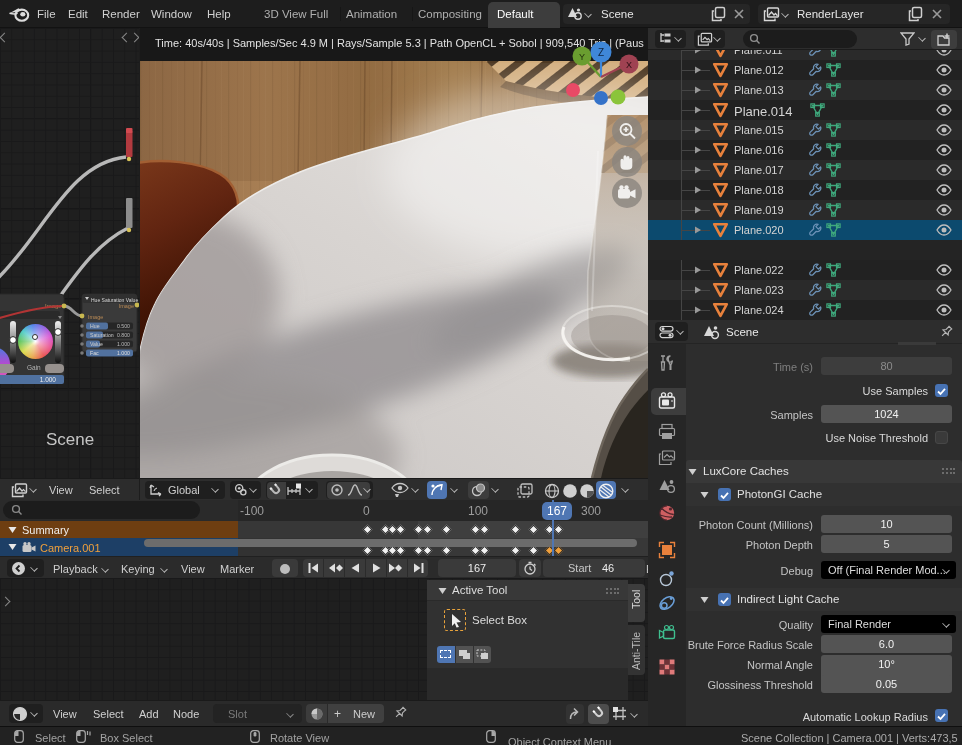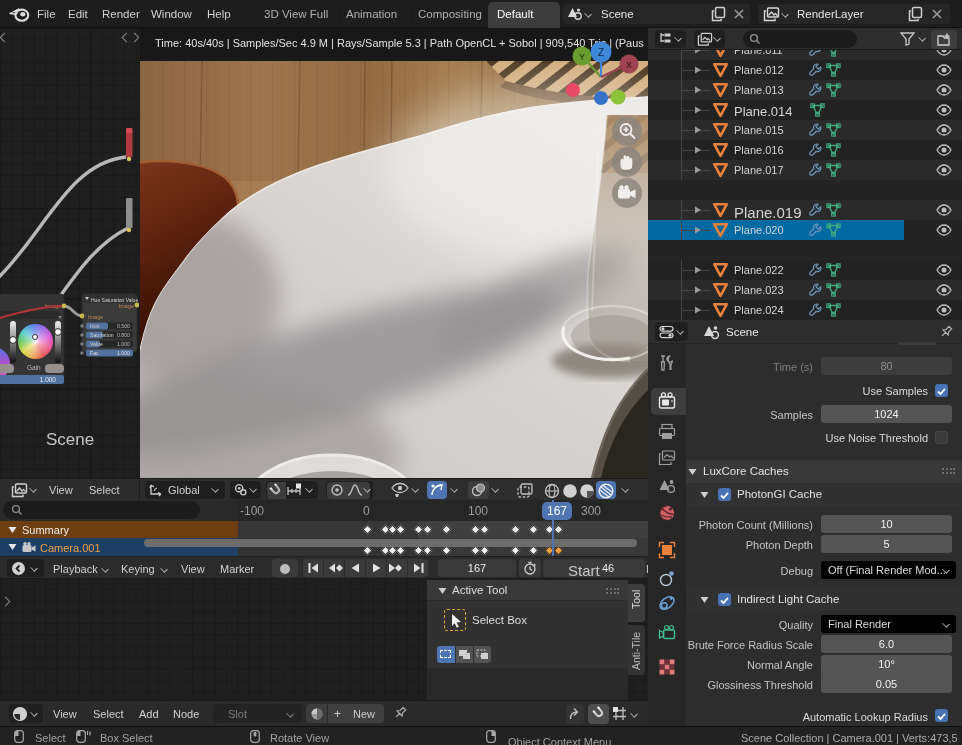--- a/index.html
+++ b/index.html
@@ -580,45 +580,69 @@
         <path d="M2.5,2.5 L12.5,2.5 L7.5,11.5 Z" fill="none" stroke="#3fa97d" stroke-width="1.4" stroke-linejoin="round"></path>
         <rect x="0.9" y="0.9" width="3.6" height="3.6" fill="none" stroke="#3fa97d" stroke-width="1.2"></rect>
         <rect x="10.5" y="0.9" width="3.6" height="3.6" fill="none" stroke="#3fa97d" stroke-width="1.2"></rect>
         <rect x="5.7" y="9.5" width="3.6" height="3.6" fill="none" stroke="#3fa97d" stroke-width="1.2"></rect>
       </svg>
 <svg class="abs" style="left:288px;top:4px" width="16" height="12" viewBox="0 0 16 12">
         <path d="M1,6 C3,2.6 5.5,1 8,1 C10.5,1 13,2.6 15,6 C13,9.4 10.5,11 8,11 C5.5,11 3,9.4 1,6 Z" fill="none" stroke="#bdbdbd" stroke-width="1.3"></path>
         <circle cx="8" cy="6" r="2.5" fill="#bdbdbd"></circle>
       </svg>
 </div>
-<div class="abs" style="left:0;top:172px;width:314px;height:20px;background:#2a2a2a">
-<div class="abs" style="left:33px;top:0;width:1px;height:20px;background:#454545"></div>
-<div class="abs" style="left:33px;top:10px;width:29px;height:1px;background:#454545"></div>
-<svg class="abs" style="left:46px;top:6px" width="8" height="8" viewBox="0 0 8 8">
-        <path d="M1,0.5 L7,4 L1,7.5 Z" fill="#999999"></path>
-      </svg>
-<svg class="abs" style="left:64px;top:2px" width="17" height="16" viewBox="0 0 17 16">
-        <path d="M2.2,2.2 L14.8,2.2 L8.5,13.8 Z" fill="none" stroke="#e8813c" stroke-width="2.6" stroke-linejoin="round"></path>
-      </svg>
-<div class="t" style="left:86px;top:5px;font-size:15px;color:#d4d4d4">Plane.019</div>
+<div class="abs" style="left:0;top:152px;width:314px;height:20px;background:#222222">
+<div class="abs" style="left:33px;top:0;width:1px;height:20px;background:#454545"></div>
+<div class="abs" style="left:33px;top:10px;width:29px;height:1px;background:#454545"></div>
+<svg class="abs" style="left:46px;top:6px" width="8" height="8" viewBox="0 0 8 8">
+        <path d="M1,0.5 L7,4 L1,7.5 Z" fill="#999999"></path>
+      </svg>
+<svg class="abs" style="left:64px;top:2px" width="17" height="16" viewBox="0 0 17 16">
+        <path d="M2.2,2.2 L14.8,2.2 L8.5,13.8 Z" fill="none" stroke="#e8813c" stroke-width="2.6" stroke-linejoin="round"></path>
+      </svg>
+<div class="t" style="left:86px;top:5px;font-size:11px;color:#d4d4d4">Plane.018</div>
 <svg class="abs" style="left:160px;top:3px" width="14" height="14" viewBox="0 0 14 14">
         <path d="M8.3,5.7 L11.7,9.1 A1.8,1.8 0 0 1 9.1,11.7 L5.7,8.3 A3.4,3.4 0 0 1 1.4,3.9 L3.6,6.1 L6.1,3.6 L3.9,1.4 A3.4,3.4 0 0 1 8.3,5.7 Z" fill="none" stroke="#6d93b8" stroke-width="1.25" stroke-linejoin="round" transform="scale(-1,1) translate(-14,0)"></path>
       </svg>
       <svg class="abs" style="left:178px;top:3px" width="15" height="14" viewBox="0 0 15 14">
         <path d="M2.5,2.5 L12.5,2.5 L7.5,11.5 Z" fill="none" stroke="#3fa97d" stroke-width="1.4" stroke-linejoin="round"></path>
         <rect x="0.9" y="0.9" width="3.6" height="3.6" fill="none" stroke="#3fa97d" stroke-width="1.2"></rect>
         <rect x="10.5" y="0.9" width="3.6" height="3.6" fill="none" stroke="#3fa97d" stroke-width="1.2"></rect>
         <rect x="5.7" y="9.5" width="3.6" height="3.6" fill="none" stroke="#3fa97d" stroke-width="1.2"></rect>
       </svg>
 <svg class="abs" style="left:288px;top:4px" width="16" height="12" viewBox="0 0 16 12">
         <path d="M1,6 C3,2.6 5.5,1 8,1 C10.5,1 13,2.6 15,6 C13,9.4 10.5,11 8,11 C5.5,11 3,9.4 1,6 Z" fill="none" stroke="#bdbdbd" stroke-width="1.3"></path>
         <circle cx="8" cy="6" r="2.5" fill="#bdbdbd"></circle>
       </svg>
 </div>
-<div class="abs" style="left:0;top:192px;width:256px;height:20px;background:#0369a1">
+<div class="abs" style="left:0;top:172px;width:314px;height:20px;background:#2a2a2a">
+<div class="abs" style="left:33px;top:0;width:1px;height:20px;background:#454545"></div>
+<div class="abs" style="left:33px;top:10px;width:29px;height:1px;background:#454545"></div>
+<svg class="abs" style="left:46px;top:6px" width="8" height="8" viewBox="0 0 8 8">
+        <path d="M1,0.5 L7,4 L1,7.5 Z" fill="#999999"></path>
+      </svg>
+<svg class="abs" style="left:64px;top:2px" width="17" height="16" viewBox="0 0 17 16">
+        <path d="M2.2,2.2 L14.8,2.2 L8.5,13.8 Z" fill="none" stroke="#e8813c" stroke-width="2.6" stroke-linejoin="round"></path>
+      </svg>
+<div class="t" style="left:86px;top:5px;font-size:11px;color:#d4d4d4">Plane.019</div>
+<svg class="abs" style="left:160px;top:3px" width="14" height="14" viewBox="0 0 14 14">
+        <path d="M8.3,5.7 L11.7,9.1 A1.8,1.8 0 0 1 9.1,11.7 L5.7,8.3 A3.4,3.4 0 0 1 1.4,3.9 L3.6,6.1 L6.1,3.6 L3.9,1.4 A3.4,3.4 0 0 1 8.3,5.7 Z" fill="none" stroke="#6d93b8" stroke-width="1.25" stroke-linejoin="round" transform="scale(-1,1) translate(-14,0)"></path>
+      </svg>
+      <svg class="abs" style="left:178px;top:3px" width="15" height="14" viewBox="0 0 15 14">
+        <path d="M2.5,2.5 L12.5,2.5 L7.5,11.5 Z" fill="none" stroke="#3fa97d" stroke-width="1.4" stroke-linejoin="round"></path>
+        <rect x="0.9" y="0.9" width="3.6" height="3.6" fill="none" stroke="#3fa97d" stroke-width="1.2"></rect>
+        <rect x="10.5" y="0.9" width="3.6" height="3.6" fill="none" stroke="#3fa97d" stroke-width="1.2"></rect>
+        <rect x="5.7" y="9.5" width="3.6" height="3.6" fill="none" stroke="#3fa97d" stroke-width="1.2"></rect>
+      </svg>
+<svg class="abs" style="left:288px;top:4px" width="16" height="12" viewBox="0 0 16 12">
+        <path d="M1,6 C3,2.6 5.5,1 8,1 C10.5,1 13,2.6 15,6 C13,9.4 10.5,11 8,11 C5.5,11 3,9.4 1,6 Z" fill="none" stroke="#bdbdbd" stroke-width="1.3"></path>
+        <circle cx="8" cy="6" r="2.5" fill="#bdbdbd"></circle>
+      </svg>
+</div>
+<div class="abs" style="left:0;top:192px;width:314px;height:20px;background:#0c4a6e">
 <div class="abs" style="left:33px;top:0;width:1px;height:20px;background:#454545"></div>
 <div class="abs" style="left:33px;top:10px;width:29px;height:1px;background:#454545"></div>
 <svg class="abs" style="left:46px;top:6px" width="8" height="8" viewBox="0 0 8 8">
         <path d="M1,0.5 L7,4 L1,7.5 Z" fill="#999999"></path>
       </svg>
 <svg class="abs" style="left:64px;top:2px" width="17" height="16" viewBox="0 0 17 16">
         <path d="M2.2,2.2 L14.8,2.2 L8.5,13.8 Z" fill="none" stroke="#e8813c" stroke-width="2.6" stroke-linejoin="round"></path>
       </svg>
 <div class="t" style="left:86px;top:5px;font-size:11px;color:#d4d4d4">Plane.020</div>
 <svg class="abs" style="left:160px;top:3px" width="14" height="14" viewBox="0 0 14 14">
@@ -968,21 +992,21 @@
       <path d="M111,1.5 L111,10.5 L117.5,6 Z"></path>
         <path d="M118.5,1 L120.5,1 L120.5,11 L118.5,11 Z"></path>
     </svg>
     <div class="abs" style="left:438px;top:2px;width:78px;height:18px;background:#3a3a3a;border-radius:4px;color:#ededed;font-size:11px;text-align:center;line-height:18px">167</div>
     <div class="abs" style="left:519px;top:2px;width:22px;height:18px;background:#3a3a3a;border-radius:4px"></div>
     <svg class="abs" style="left:523px;top:4px" width="14" height="14" viewBox="0 0 14 14">
         <circle cx="7" cy="8" r="5" fill="none" stroke="#cfcfcf" stroke-width="1.3"></circle>
         <path d="M7,5.5 L7,8 L9,9.5 M5.5,1.5 L8.5,1.5 M11,3 L12.5,4.5" stroke="#cfcfcf" stroke-width="1.3" fill="none"></path>
       </svg>
     <div class="abs" style="left:543px;top:2px;width:102px;height:18px;background:#3a3a3a;border-radius:4px">
-      <div class="t" style="left:25px;top:4px;font-size:15px;color:#c8c8c8">Start</div>
+      <div class="t" style="left:25px;top:4px;font-size:11px;color:#c8c8c8">Start</div>
       <div class="t" style="left:59px;top:4px;font-size:11px;color:#ededed">46</div>
     </div>
     <div class="t" style="left:646px;top:7px;font-size:11px;color:#c8c8c8">E</div>
   </div>
 </div>
 
 <div class="abs" style="left:0;top:578px;width:648px;height:148px;background:#1f1f1f;overflow:hidden">
   <div class="abs" style="left:0;top:0;width:648px;height:122px;background-image:linear-gradient(#19191a 1px,transparent 1px),linear-gradient(90deg,#19191a 1px,transparent 1px);background-size:11.3px 11.3px"></div>
   <div class="chev" style="left:2px;top:20px;transform:rotate(-45deg)"></div>
 

